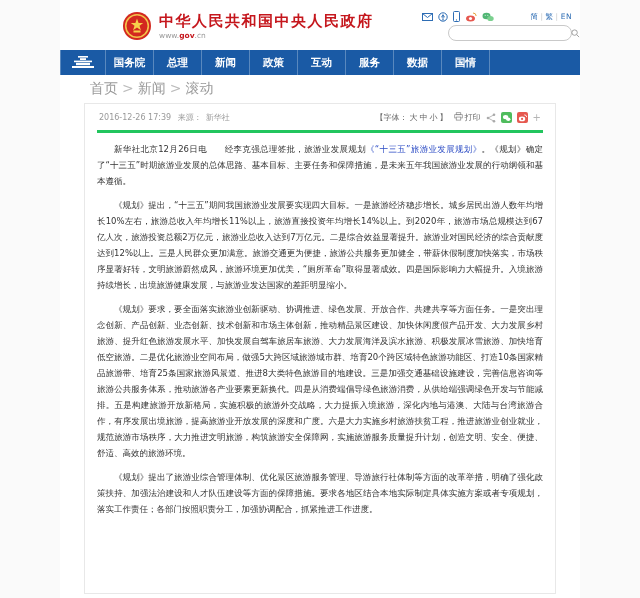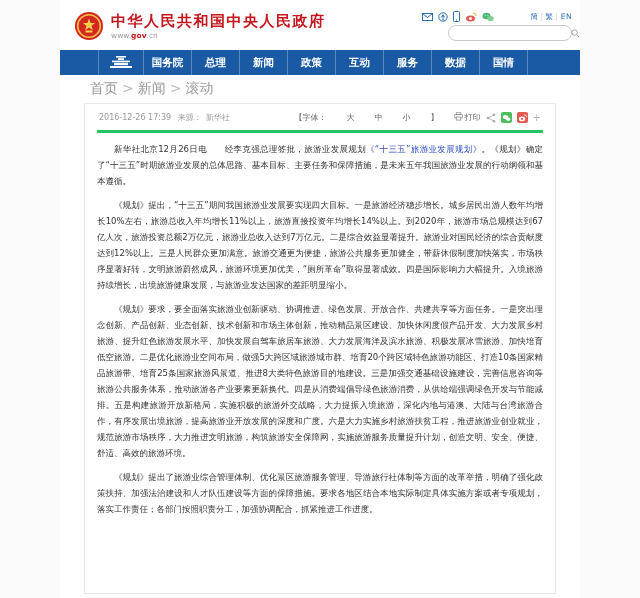--- a/index.html
+++ b/index.html
@@ -1,53 +1,53 @@
 <!DOCTYPE html>
 <html><head>
 <meta charset="utf-8">
 <style>
   html,body{margin:0;padding:0;width:640px;height:598px;overflow:hidden;background:#fafafa;
     font-family:"DejaVu Sans","Liberation Sans",sans-serif;}
   .site{width:520px;margin:0 auto;background:#fff;height:598px;display:flex;flex-direction:column;}
 
   
-  .hdr{height:48px;display:flex;justify-content:space-between;align-items:center;padding:2px 4px 0 14px;gap:48px;}
+  .hdr{height:48px;display:flex;justify-content:flex-end;align-items:center;padding:2px 4px 0 14px;gap:48px;}
   .logo-row{display:flex;align-items:center;gap:7px;}
   .emblem{width:30px;height:30px;flex:0 0 auto;}
   .site-title{font-size:15px;font-weight:bold;color:#c5171d;letter-spacing:1.5px;line-height:17px;}
   .site-url{font-size:7.5px;color:#9a9a9a;margin-top:1px;}
   .site-url .gov{color:#c5171d;font-weight:bold;}
   .hdr-right{display:flex;flex-direction:column;align-items:flex-end;gap:3px;padding-right:4px;}
   .icons-row{display:flex;align-items:center;gap:5px;}
   .hicon{display:inline-flex;align-items:center;}
   .lang{font-size:7.5px;color:#2e6db4;margin-left:3px;letter-spacing:.5px;padding-left:29px;}
   .lang .sep{color:#c9c9c9;margin:0 2px;}
   .search-pill{width:122px;height:14px;border:1px solid #c9c9c9;border-radius:8px;display:flex;align-items:center;background:#fff;}
   .search-pill input{border:none;outline:none;background:transparent;flex:1;font-size:8px;padding:0 6px;color:#555;}
   .search-pill .mag{margin-right:5px;display:flex;}
 
   
-  .nav{height:25px;background:#1a5aa5;display:flex;align-items:stretch;padding-left:38px;}
+  .nav{height:25px;background:#1a5aa5;display:flex;align-items:stretch;}
   .nav-cell{width:47px;display:flex;align-items:center;justify-content:center;color:#fff;
     font-size:10.5px;font-weight:bold;border-right:1px solid rgba(255,255,255,.28);cursor:pointer;}
   .nav-cell.home{width:44px;border-left:1px solid rgba(255,255,255,.28);}
 
   
   .breadcrumb{font-size:14px;color:#999;padding:5px 0 3px 30px;}
   .breadcrumb .bsep{margin:0 4px;color:#bbb;}
   .breadcrumb .bitem{cursor:pointer;}
 
   
   .card{margin:2px 24px 4px;border:1px solid #e8e8e8;padding:8px 12px 6px;flex:1;}
   .title{text-align:center;font-size:18px;font-weight:bold;color:#3c3c3c;margin:12px 10px 16px;line-height:1.45;}
   .meta{display:flex;justify-content:space-between;align-items:center;font-size:8px;color:#999;
     padding:0 2px 7px;border-bottom:3px solid #22c55e;}
   .meta-left span{margin-right:4px;}
   .meta-right{display:flex;align-items:center;gap:5px;color:#666;}
-  .fontsize span{cursor:pointer;margin:0 10px;}
+  .fontsize span{cursor:pointer;margin:0 1px;}
   .print{display:flex;align-items:center;gap:2px;cursor:pointer;color:#666;}
   .badge{width:11px;height:11px;border-radius:2px;display:inline-flex;align-items:center;justify-content:center;cursor:pointer;}
   .badge.wechat{background:#4fbc5d;}
   .badge.weibo{background:#e6584f;}
   .plus{color:#b5b5b5;font-size:10px;cursor:pointer;line-height:1;}
   .share-alt{display:inline-flex;cursor:pointer;}
 
   
   .bodytext p{font-size:8.5px;color:#333;line-height:16px;text-align:justify;text-indent:2em;margin:8px 0;}
   .txt-link{color:#2b4bc4;text-decoration:none;cursor:pointer;}

